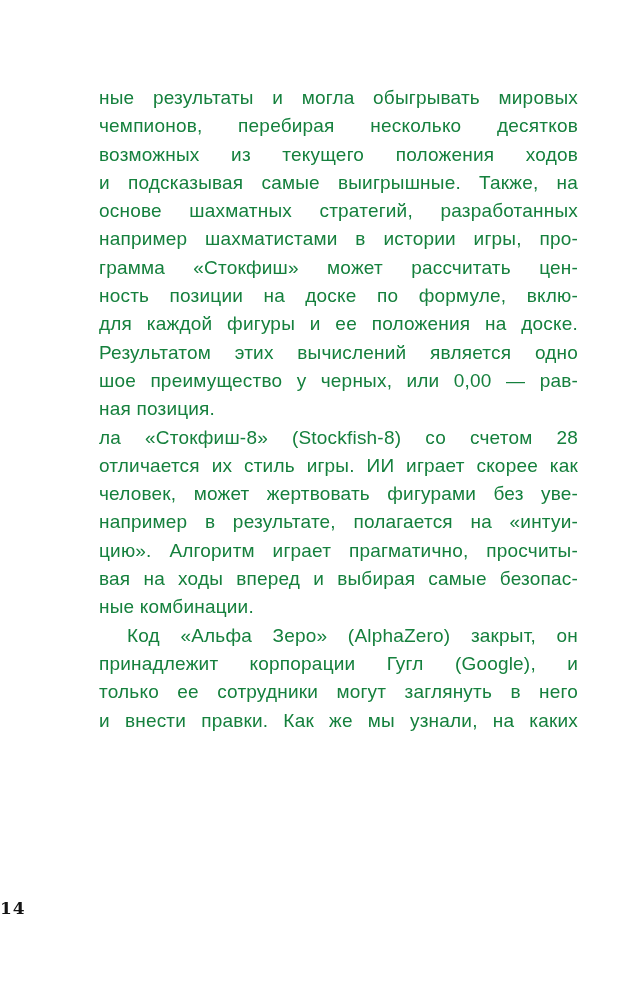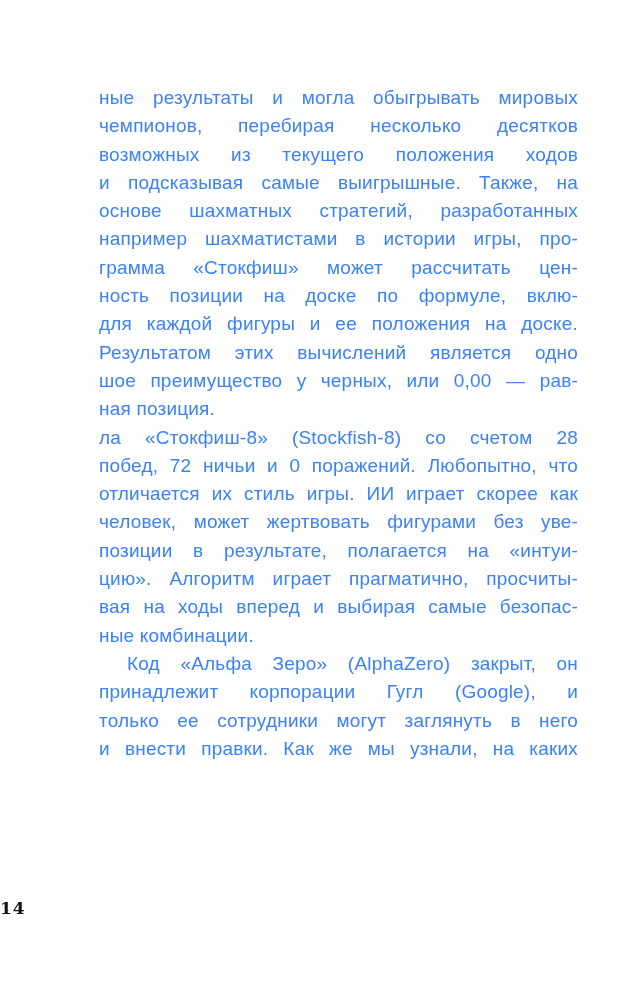--- a/index.html
+++ b/index.html
@@ -21,21 +21,21 @@
     left: 99px;
     width: 479px;
   }
   .line {
     font-size: 19px;
     line-height: 28.3px;
     letter-spacing: 0.2px;
     text-align: justify;
     text-align-last: justify;
     white-space: normal;
-    color: #3b82f6;
+    color: #15803d;
   }
   .line.para-end {
     text-align-last: left;
   }
   .line.indent {
     padding-left: 28px;
   }
   .page-number {
     position: absolute;
     top: 898px;
@@ -64,24 +64,23 @@
     <div class="line">грамма «Стокфиш» может рассчитать цен-</div>
     <div class="line">ность позиции на доске по формуле, вклю-</div>
     <div class="line">для каждой фигуры и ее положения на доске.</div>
     <div class="line">Результатом этих вычислений является одно</div>
     <div class="line">шое преимущество у черных, или 0,00 — рав-</div>
     <div class="line para-end">ная позиция.</div>
   </div>
 
   <div>
     <div class="line">ла «Стокфиш-8» (Stockfish-8) со счетом 28</div>
-    <div class="line">побед, 72 ничьи и 0 поражений. Любопытно, что</div>
     <div class="line">отличается их стиль игры. ИИ играет скорее как</div>
     <div class="line">человек, может жертвовать фигурами без уве-</div>
-    <div class="line">позиции в результате, полагается на «интуи-</div>
+    <div class="line">например в результате, полагается на «интуи-</div>
     <div class="line">цию». Алгоритм играет прагматично, просчиты-</div>
     <div class="line">вая на ходы вперед и выбирая самые безопас-</div>
     <div class="line para-end">ные комбинации.</div>
   </div>
 
   <div>
     <div class="line indent">Код «Альфа Зеро» (AlphaZero) закрыт, он</div>
     <div class="line">принадлежит корпорации Гугл (Google), и</div>
     <div class="line">только ее сотрудники могут заглянуть в него</div>
     <div class="line">и внести правки. Как же мы узнали, на каких</div>

